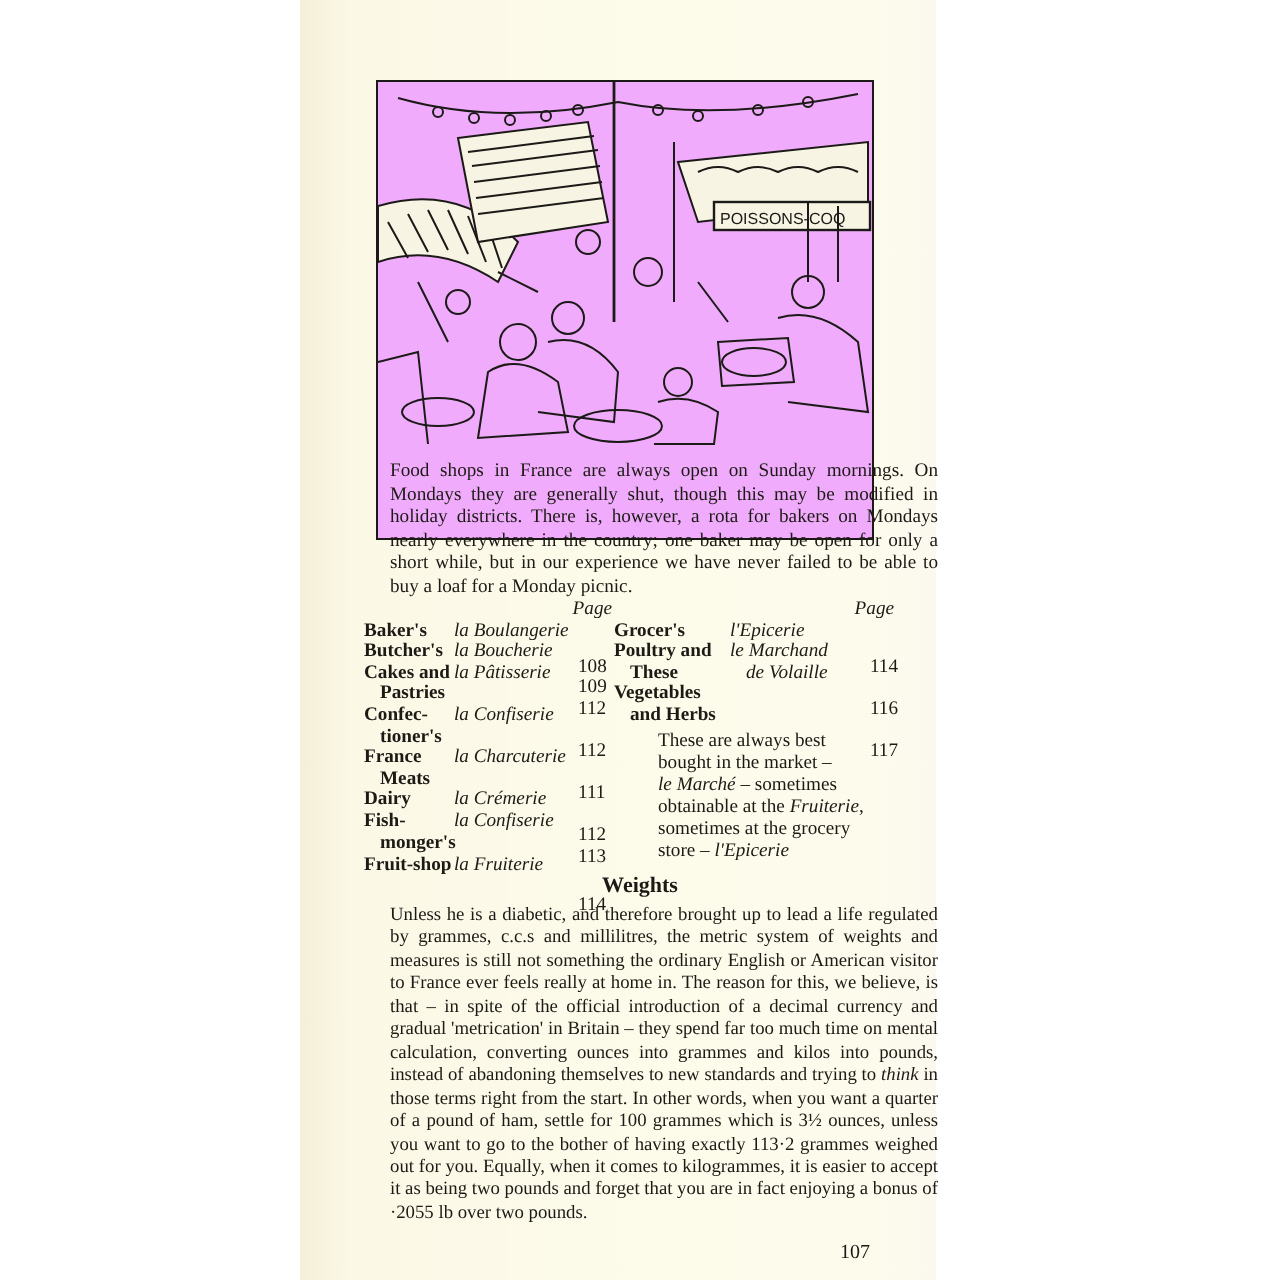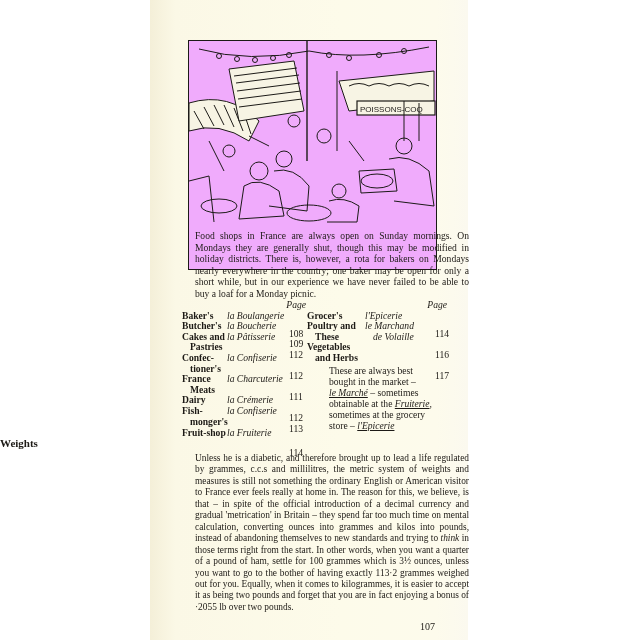--- a/index.html
+++ b/index.html
@@ -27,22 +27,22 @@
   .row { position:relative; }
   .en { font-weight:bold; }
   .fr { font-style:italic; position:absolute; }
   .pg { position:absolute;margin-top:18px; }
   .left .fr { left:45px; top:0; }
   .left .pg { left:107px; top:0; }
   .right .fr { left:50px; top:0; }
   .right .pg { right:8px; top:0; }
   .indent { padding-left:8px; }
   .note { margin-left:22px; width:115px; line-height:11px; margin-top:1px; }
-  .note i { font-style:italic;text-decoration:underline; }
-  .heading { position:absolute; left:0; width:640px; top:437px; text-align:left; font-weight:bold; font-size:11px; }
+  .note i { font-style:italic; }
+  .heading { position:absolute; left:0; width:640px; top:437px; text-align:center; font-weight:bold; font-size:11px; }
   .heading span { position:relative; left:0; }
   .weights { top:453px; font-size:9.4px; line-height:11.45px; }
   .folio { position:absolute; left:420px; top:604px; font-size:10px;margin-top:17px; }
 </style>
 </head>
 <body>
 
 <div class="page"></div>
 
 <div class="illus">

